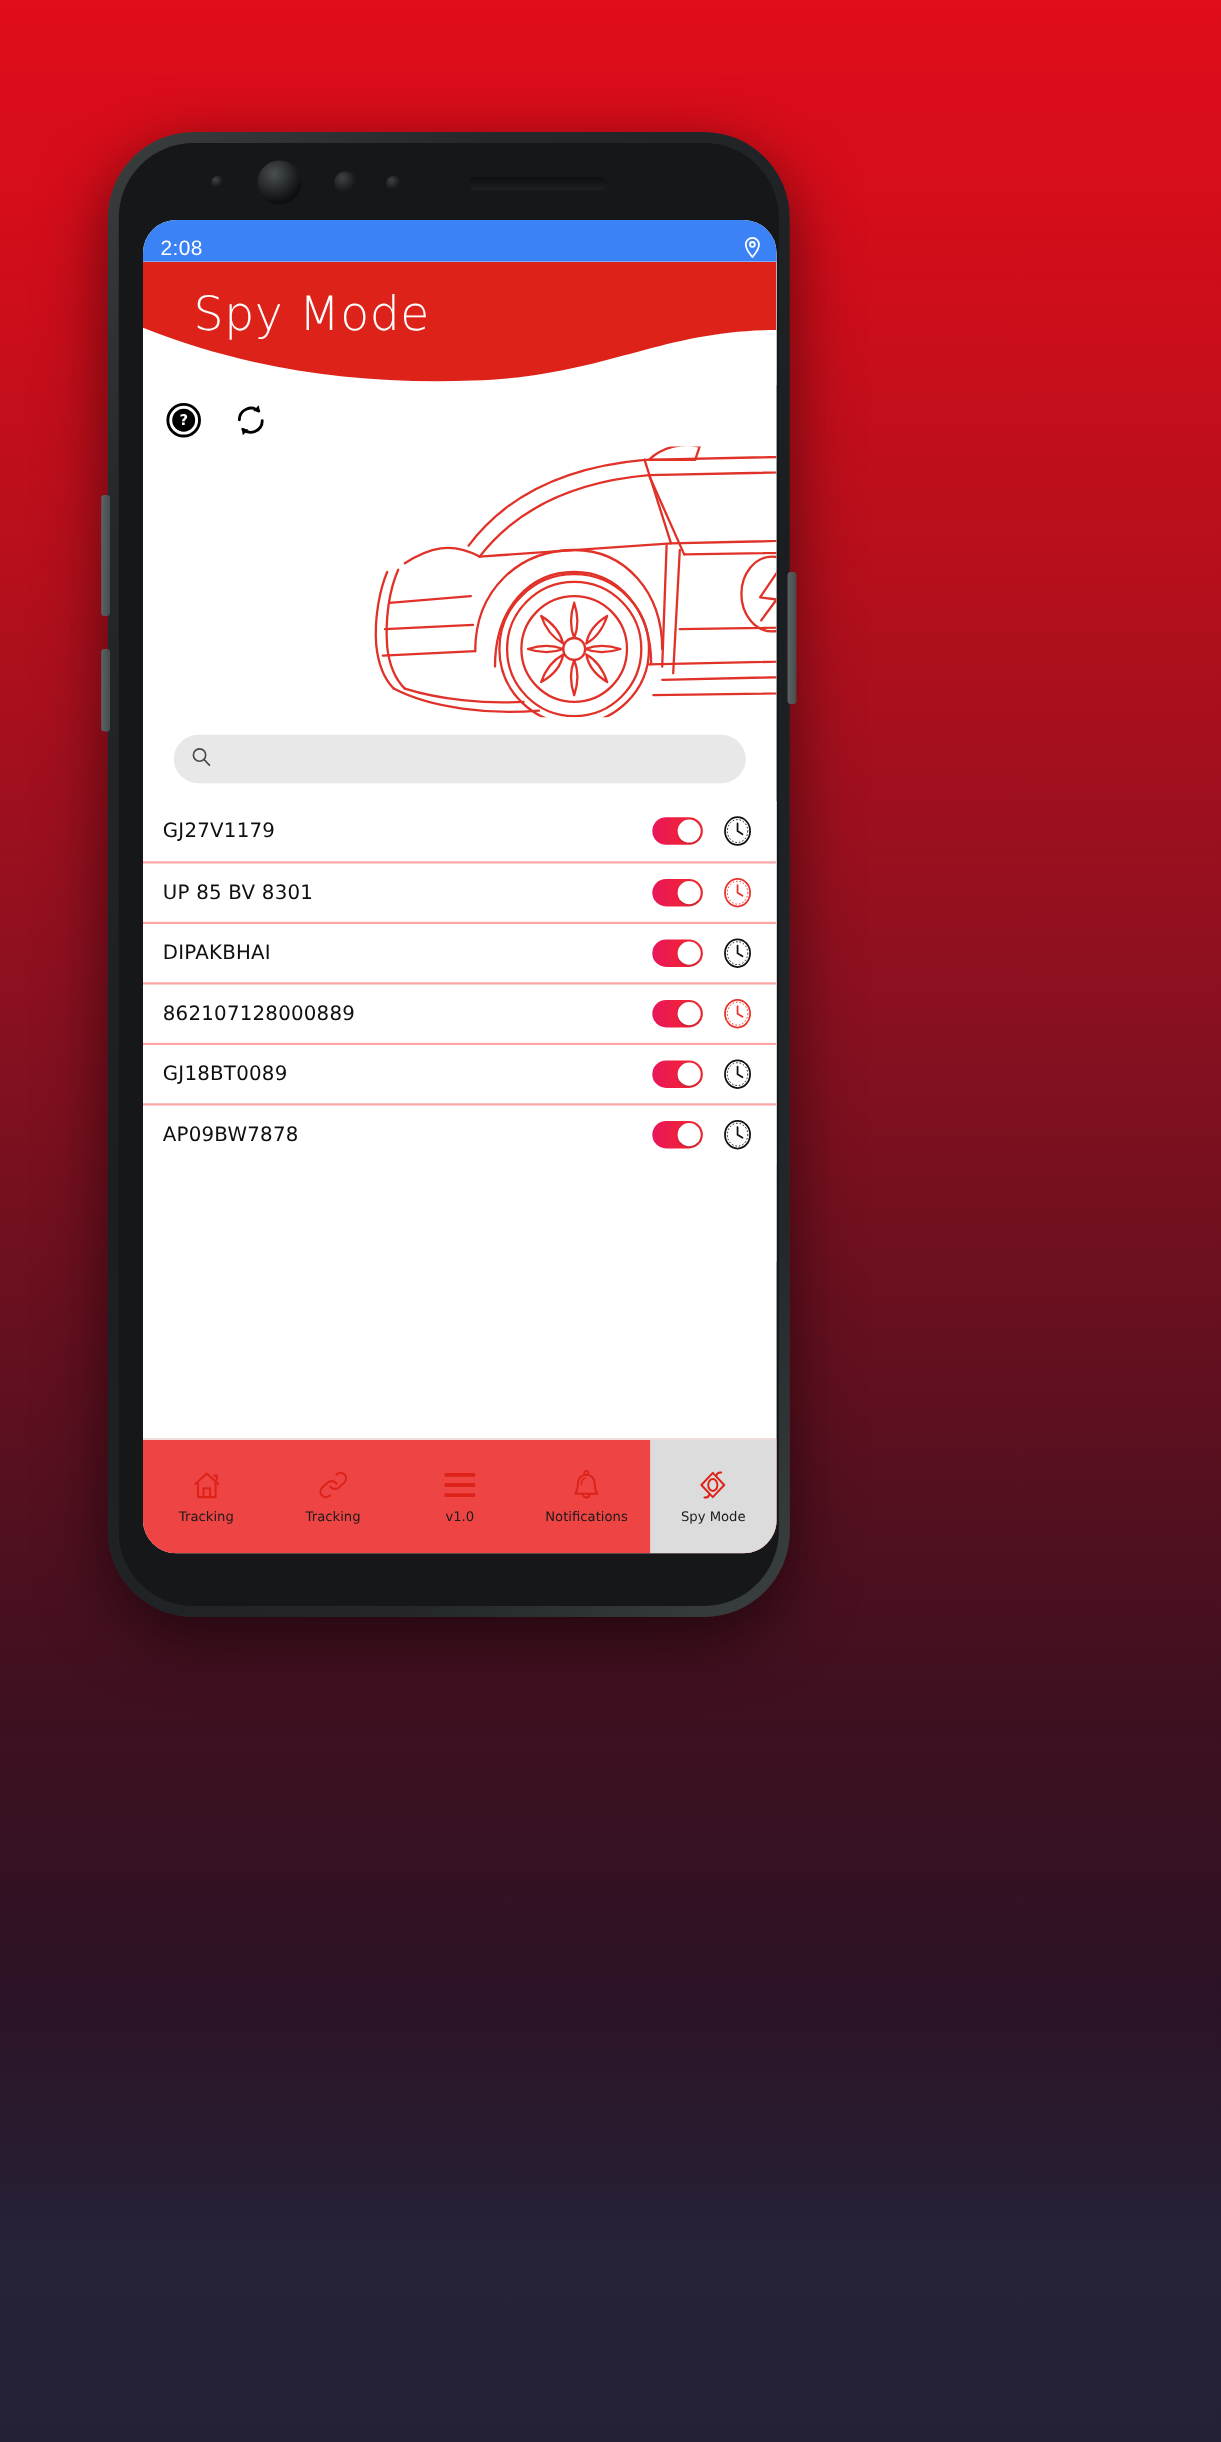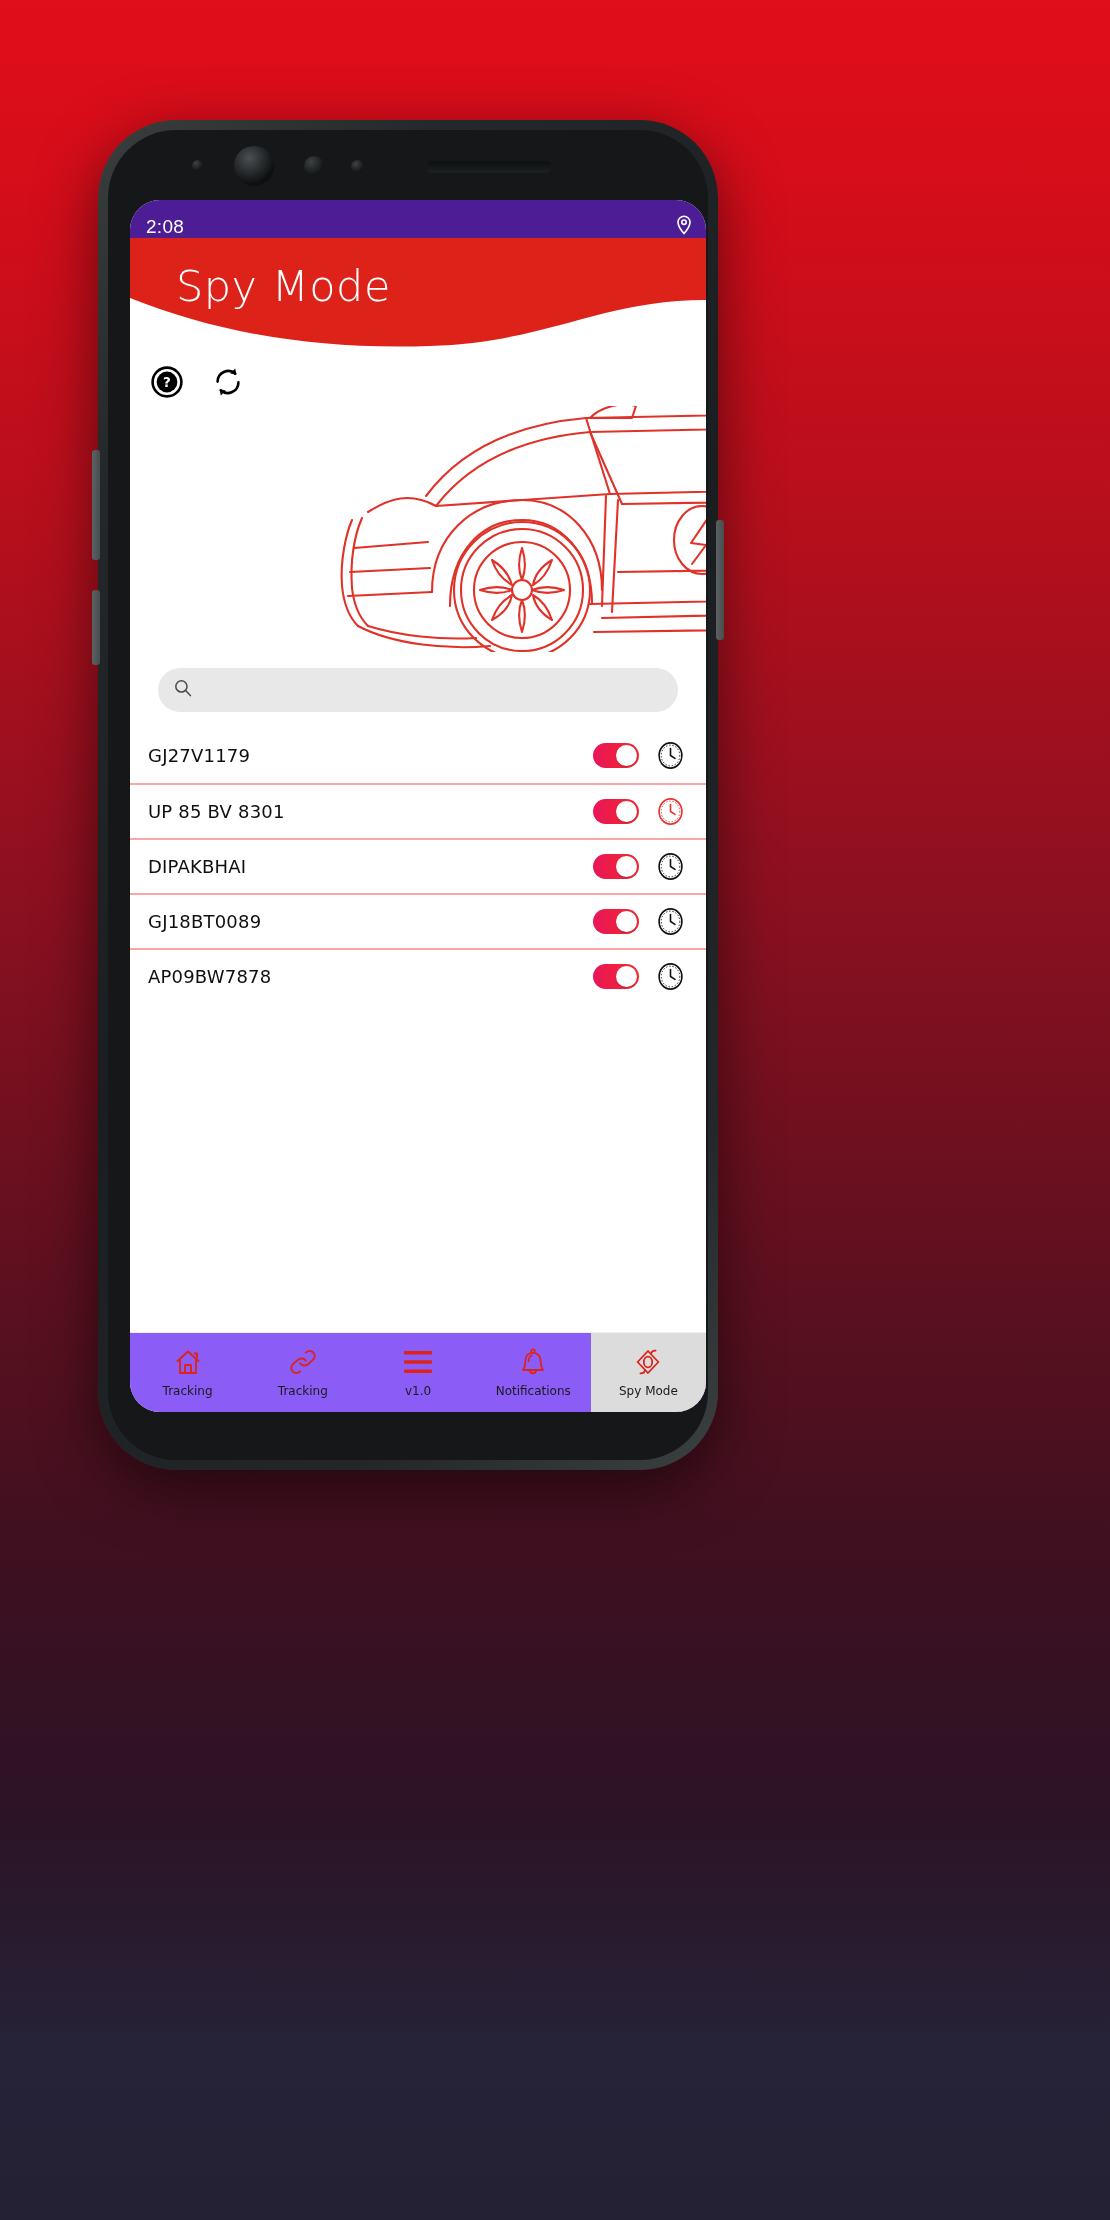--- a/index.html
+++ b/index.html
@@ -80,21 +80,21 @@
     width: 576px; height: 1212px;
     background: #ffffff;
     border-radius: 30px;
     overflow: hidden;
   }
 
   
   .status-bar {
     position: relative;
     height: 38px;
-    background: #4c1d95;
+    background: #3b82f6;
     display: flex;
     align-items: center;
     justify-content: space-between;
     padding: 16px 14px 0 16px;
   }
   .status-time {
     color: #ffffff;
     font-size: 19px;
     letter-spacing: 0.3px;
   }
@@ -213,22 +213,22 @@
     background: #ffffff;
     box-shadow: 0 1px 2px rgba(0,0,0,0.18);
   }
   .clock-btn { line-height: 0; cursor: pointer; flex: 0 0 auto; }
 
   
   .bottom-nav {
     position: absolute;
     left: 0; bottom: 0;
     width: 100%;
-    height: 80px;
-    background: #8b5cf6;
+    height: 104px;
+    background: #ef4444;
     display: flex;
     align-items: stretch;
     border-top: 1px solid #f0f0f0;
   }
   .nav-item {
     flex: 1;
     display: flex;
     flex-direction: column;
     align-items: center;
     justify-content: center;
@@ -402,20 +402,32 @@
               <span class="knob"></span>
             </span>
      <span class="clock-btn">
   <svg width="27" height="29" viewBox="0 0 27 29">
     <ellipse cx="13.5" cy="14.5" rx="11.4" ry="12.6" fill="none" stroke="#111111" stroke-width="1.6"></ellipse>
     <ellipse cx="13.5" cy="14.5" rx="9.3" ry="10.4" fill="none" stroke="#111111" stroke-width="0.9" stroke-dasharray="1.4 1.8"></ellipse>
     <path d="M13.5 7.6 L13.5 14.5 L18 17.4" fill="none" stroke="#111111" stroke-width="1.6" stroke-linecap="round"></path>
   </svg></span>
           </div>
           <div class="vehicle-row">
+            <span class="vehicle-name">862107128000889</span>
+     <span class="toggle">
+              <span class="knob"></span>
+            </span>
+     <span class="clock-btn">
+  <svg width="27" height="29" viewBox="0 0 27 29">
+    <ellipse cx="13.5" cy="14.5" rx="11.4" ry="12.6" fill="none" stroke="#e8342c" stroke-width="1.6"></ellipse>
+    <ellipse cx="13.5" cy="14.5" rx="9.3" ry="10.4" fill="none" stroke="#e8342c" stroke-width="0.9" stroke-dasharray="1.4 1.8"></ellipse>
+    <path d="M13.5 7.6 L13.5 14.5 L18 17.4" fill="none" stroke="#e8342c" stroke-width="1.6" stroke-linecap="round"></path>
+  </svg></span>
+          </div>
+          <div class="vehicle-row">
             <span class="vehicle-name">GJ18BT0089</span>
      <span class="toggle">
               <span class="knob"></span>
             </span>
      <span class="clock-btn">
   <svg width="27" height="29" viewBox="0 0 27 29">
     <ellipse cx="13.5" cy="14.5" rx="11.4" ry="12.6" fill="none" stroke="#111111" stroke-width="1.6"></ellipse>
     <ellipse cx="13.5" cy="14.5" rx="9.3" ry="10.4" fill="none" stroke="#111111" stroke-width="0.9" stroke-dasharray="1.4 1.8"></ellipse>
     <path d="M13.5 7.6 L13.5 14.5 L18 17.4" fill="none" stroke="#111111" stroke-width="1.6" stroke-linecap="round"></path>
   </svg></span>

